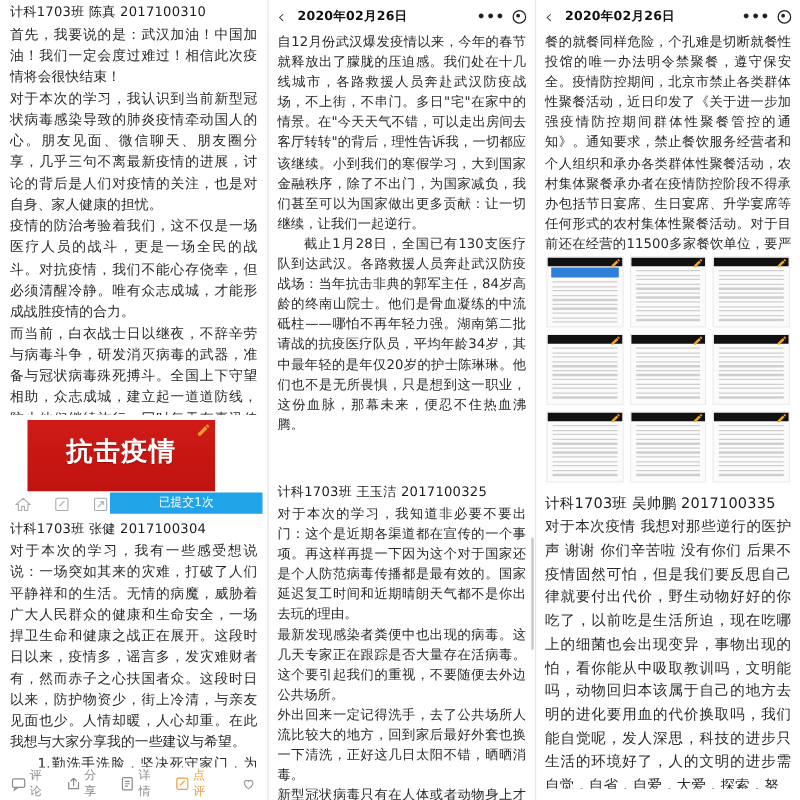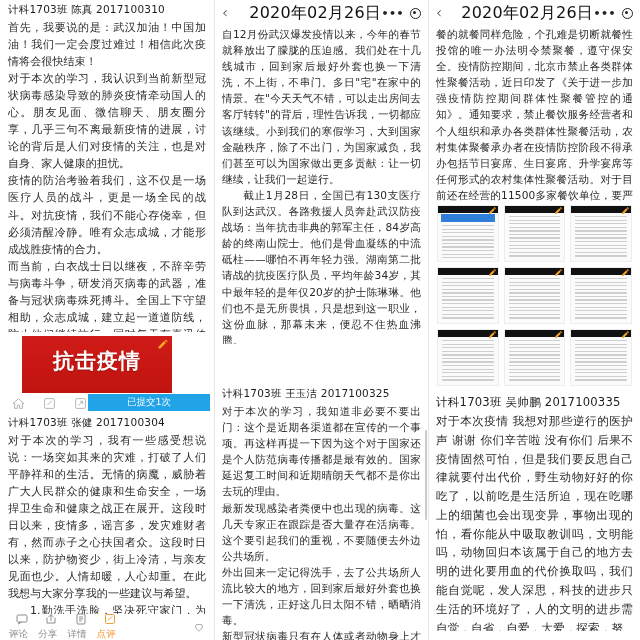--- a/index.html
+++ b/index.html
@@ -32,23 +32,23 @@
   }
   .nav-back {
     font-size: 15px;
     color: #1a1a1a;
     line-height: 1;
     width: 16px;
     font-weight: 300;
   }
   .nav-title {
     flex: 1;
-    text-align: right;
-    font-size: 16px;
-    font-weight: normal;
+    text-align: left;
+    font-size: 10px;
+    font-weight: bold;
     color: #111;
     letter-spacing: 0.2px;
     white-space: nowrap;
   }
   .nav-icons { display: flex; align-items: center; gap: 6px; width: 40px; justify-content: flex-end;}
   .dots { letter-spacing: 0.5px; font-size: 11px; color: #222; font-weight: bold; }
   .target-icon { width: 11px; height: 11px; border: 1.6px solid #222; border-radius: 50%; position: relative; }
   .target-icon::after { content:""; position:absolute; left:2px; top:2px; width:3.4px;height:3.4px;background:#222;border-radius:50%; }
 
   
@@ -127,22 +127,22 @@
     left: 0; bottom: 0;
     width: 100%;
     height: 26px;
     background: #fff;
     display: flex;
     align-items: center;
     padding: 0 9px;
     gap: 10px;
   }
   .tb-item {
-    display: flex; align-items: flex-end; gap: 3px;
-    font-size: 9.6px; color: #8c8c8c; flex-direction: column;
+    display: flex; align-items: center; gap: 3px;
+    font-size: 9.6px; color: #8c8c8c;
   }
   .tb-item.accent { color: #f29c38; }
   .tb-item svg { display:block; }
   .tb-spacer { flex: 1; }
   .heart { width: 12px; height: 12px; }
 
   
   .img-grid {
     display: grid;
     grid-template-columns: repeat(3, 1fr);
@@ -270,21 +270,21 @@
     <div class="navbar">
       <div class="nav-back">‹</div>
       <div class="nav-title">2020年02月26日</div>
       <div class="nav-icons">
         <span class="dots">•••</span>
         <span class="target-icon"></span>
       </div>
     </div>
 
     <div class="body-wrap clip" style="height:318px;overflow:hidden;">
-      <p class="para">自12月份武汉爆发疫情以来，今年的春节就释放出了朦胧的压迫感。我们处在十几线城市，回到家后最好外套也换一下清洗，不上街，不串门。多日"宅"在家中的情景。在"今天天气不错，可以走出房间去客厅转转"的背后，理性告诉我，一切都应该继续。小到我们的寒假学习，大到国家金融秩序，除了不出门，为国家减负，我们甚至可以为国家做出更多贡献：让一切继续，让我们一起逆行。</p>
+      <p class="para">自12月份武汉爆发疫情以来，今年的春节就释放出了朦胧的压迫感。我们处在十几线城市，各路救援人员奔赴武汉防疫战场，不上街，不串门。多日"宅"在家中的情景。在"今天天气不错，可以走出房间去客厅转转"的背后，理性告诉我，一切都应该继续。小到我们的寒假学习，大到国家金融秩序，除了不出门，为国家减负，我们甚至可以为国家做出更多贡献：让一切继续，让我们一起逆行。</p>
       <p class="para indent">截止1月28日，全国已有130支医疗队到达武汉。各路救援人员奔赴武汉防疫战场：当年抗击非典的郭军主任，84岁高龄的终南山院士。他们是骨血凝练的中流砥柱——哪怕不再年轻力强。湖南第二批请战的抗疫医疗队员，平均年龄34岁，其中最年轻的是年仅20岁的护士陈琳琳。他们也不是无所畏惧，只是想到这一职业，这份血脉，那幕未来，便忍不住热血沸腾。</p>
 
     </div>
 
     <div class="body-wrap clip" style="height:296px;overflow:hidden;margin-top:40px;">
       <div class="entry-head">计科1703班 王玉洁 2017100325</div>
       <p class="para">对于本次的学习，我知道非必要不要出门：这个是近期各渠道都在宣传的一个事项。再这样再提一下因为这个对于国家还是个人防范病毒传播都是最有效的。国家延迟复工时间和近期晴朗天气都不是你出去玩的理由。</p>
       <p class="para">最新发现感染者粪便中也出现的病毒。这几天专家正在跟踪是否大量存在活病毒。这个要引起我们的重视，不要随便去外边公共场所。</p>
       <p class="para">外出回来一定记得洗手，去了公共场所人流比较大的地方，回到家后最好外套也换一下清洗，正好这几日太阳不错，晒晒消毒。</p>
       <p class="para">新型冠状病毒只有在人体或者动物身上才能长久存活。离开了寄主活不了太久而且传染性也大大降低，目前整体以飞沫传播为主。记得戴口罩到外边。</p>

